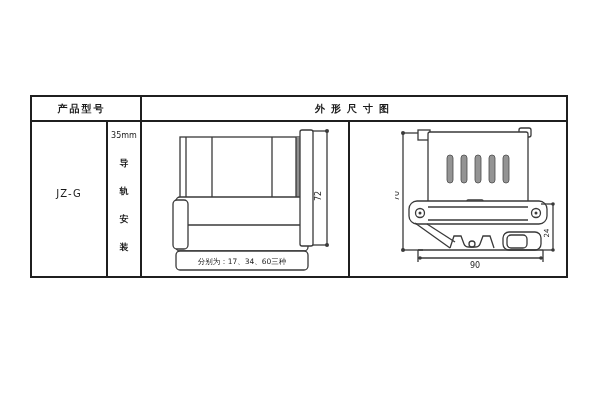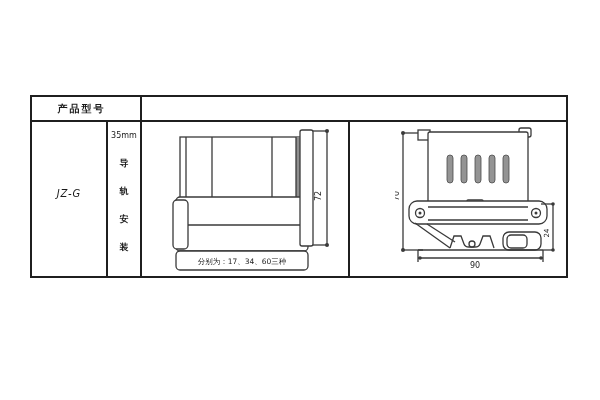--- a/index.html
+++ b/index.html
@@ -20,41 +20,42 @@
     position:absolute;top:0;height:23px;display:flex;align-items:center;justify-content:center;
     font-size:10px;font-weight:bold;
   }
   .hdr-product{left:0;width:99px;letter-spacing:2px;}
   .hdr-drawing{left:108px;width:430px;letter-spacing:6px;}
   .hdr-unit{position:absolute;top:0;right:8px;height:23px;display:flex;align-items:center;
     font-size:9.5px;font-weight:bold;letter-spacing:1px;}
   .cell-model{
     position:absolute;left:0;top:25px;width:74px;height:142px;
     display:flex;align-items:center;justify-content:center;
-    font-size:10px;font-style:italic;letter-spacing:1px;
+    font-size:10px;letter-spacing:1px;
   }
   .cell-mount{
     position:absolute;left:76px;top:25px;width:32px;height:156px;
     display:flex;flex-direction:column;align-items:center;gap:8px;
   }
   .mount-size{font-size:8px;margin-top:9px;}
   .mount-char{font-size:9px;font-weight:bold;margin-top:10px;line-height:10px;}
   .drawing{position:absolute;}
   .d-front{left:160px;top:125px;}
   .d-side{left:395px;top:120px;}
   svg text{font-family:"DejaVu Sans","Liberation Sans",sans-serif;fill:#222;}
 </style>
 </head>
 <body>
 
 <div class="canvas">
 
   <div class="spec-table">
 
     <div class="hdr-cell hdr-product">产品型号</div>
+    <div class="hdr-cell hdr-drawing">外形尺寸图</div>
     <div class="hdr-divider"></div>
 
     <div class="vline v-model"></div>
     <div class="vline v-mount"></div>
     <div class="vline v-panel"></div>
 
     <div class="cell-model">JZ-G</div>
 
     <div class="cell-mount">
       <span class="mount-size">35mm</span>

